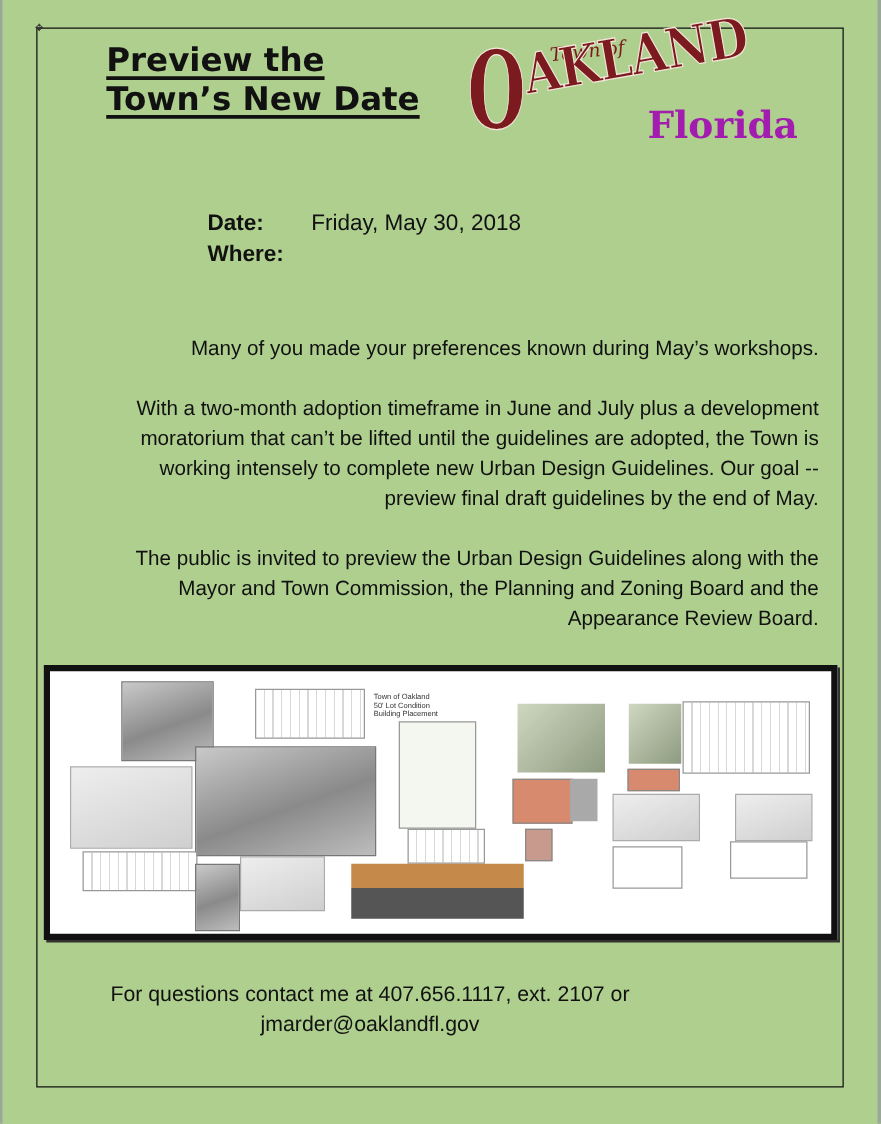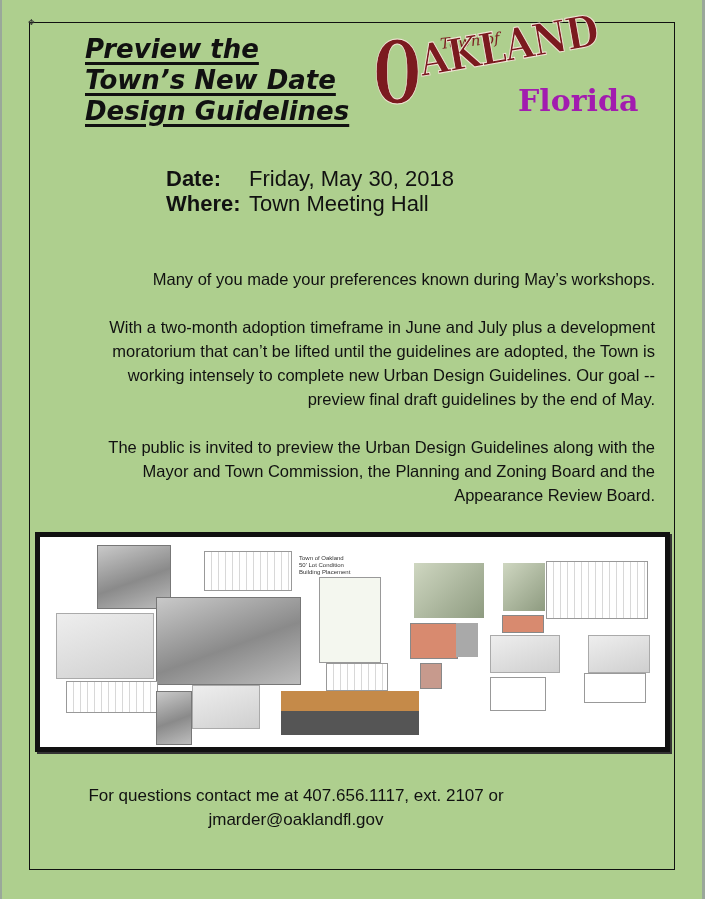--- a/index.html
+++ b/index.html
@@ -11,21 +11,21 @@
   }
   .edge-left { position:absolute; left:0; top:0; width:2px; height:899px; background:#9aa89a; }
   .edge-right { position:absolute; right:0; top:0; width:3px; height:899px; background:#9aa89a; }
   .frame {
     position:absolute; left:29px; top:22px; width:646px; height:848px;
     border:1px solid #111; box-sizing:border-box;
   }
   .handle { position:absolute; left:28px; top:19px; font-size:8px; line-height:8px; color:#333; }
   .title {
     position:absolute; left:85px; top:34px; width:290px;
-    font-family:"DejaVu Sans", sans-serif; font-style:italic; font-weight:bold;
+    font-family:"DejaVu Sans", sans-serif; font-weight:bold;
     font-size:26px; line-height:31px; color:#111;
   }
   .title span { display:inline; text-decoration:underline; text-decoration-thickness:3px; text-underline-offset:4px; }
   .logo { position:absolute; left:372px; top:28px; width:300px; height:100px; }
   .logo .townof {
     position:absolute; left:68px; top:4px; font-family:"DejaVu Serif", serif; font-style:italic;
     font-size:15px; color:#7b1a1f; transform:rotate(-6deg);
   }
   .logo .oakland-o {
     position:absolute; left:2px; top:0; font-family:"DejaVu Serif", serif; font-weight:bold;
@@ -34,21 +34,21 @@
   }
   .logo .oakland-rest {
     position:absolute; left:52px; top:8px; font-family:"DejaVu Serif", serif; font-weight:bold;
     font-size:44px; line-height:50px; color:#7b1a1f; letter-spacing:-1px;
     -webkit-text-stroke:1px #f2e6d8; transform:rotate(-10deg) scaleX(0.86); transform-origin:left bottom;
   }
   .logo .florida {
     position:absolute; left:146px; top:56px; font-family:"DejaVu Serif", serif; font-weight:bold;
     font-size:30px; line-height:34px; color:#a21caf;
   }
-  .details { position:absolute; left:166px; top:166px; font-size:22px; line-height:25px; }
+  .details { position:absolute; left:166px; top:166px; font-size:18px; line-height:25px; }
   .details .row { display:flex; }
   .details .lbl { width:83px; font-weight:bold; }
   .body-text { position:absolute; left:85px; top:267px; width:570px; font-size:16.5px; line-height:24px;text-align:right; }
   .body-text p { margin:0 0 24px 0; }
   .panel {
     position:absolute; left:35px; top:532px; width:635px; height:220px; box-sizing:border-box;
     border:5px solid #111; background:#fff; box-shadow:2px 2px 0 #333;
   }
   .collage { position:absolute; inset:4px; }
   .ph { position:absolute; background:linear-gradient(160deg,#c9c9c9,#8a8a8a 55%,#bdbdbd); border:1px solid #777; }
@@ -65,38 +65,36 @@
 <body>
 
 <div class="edge-left"></div>
 <div class="edge-right"></div>
 <div class="frame"></div>
 <div class="handle">✥</div>
 
 <div class="title">
   <span>Preview the</span><br>
   <span>Town’s New Date</span><br>
-  <span>Design Guidelines</span>
 </div>
 
 <div class="logo">
   <div class="townof">Town of</div>
   <div class="oakland-o">O</div>
   <div class="oakland-rest">AKLAND</div>
   <div class="florida">Florida</div>
 </div>
 
 <div class="details">
   <div class="row">
     <span class="lbl">Date:</span>
     <span>Friday, May 30, 2018</span>
   </div>
   <div class="row">
     <span class="lbl">Where:</span>
-    <span>Town Meeting Hall</span>
   </div>
 </div>
 
 <div class="body-text">
   <p>Many of you made your preferences known during May’s workshops.</p>
   <p>With a two-month adoption timeframe in June and July plus a development moratorium that can’t be lifted until the guidelines are adopted, the Town is working intensely to complete new Urban Design Guidelines. Our goal -- preview final draft guidelines by the end of May.</p>
   <p>The public is invited to preview the Urban Design Guidelines along with the Mayor and Town Commission, the Planning and Zoning Board and the Appearance Review Board.</p>
 </div>
 
 <div class="panel">

